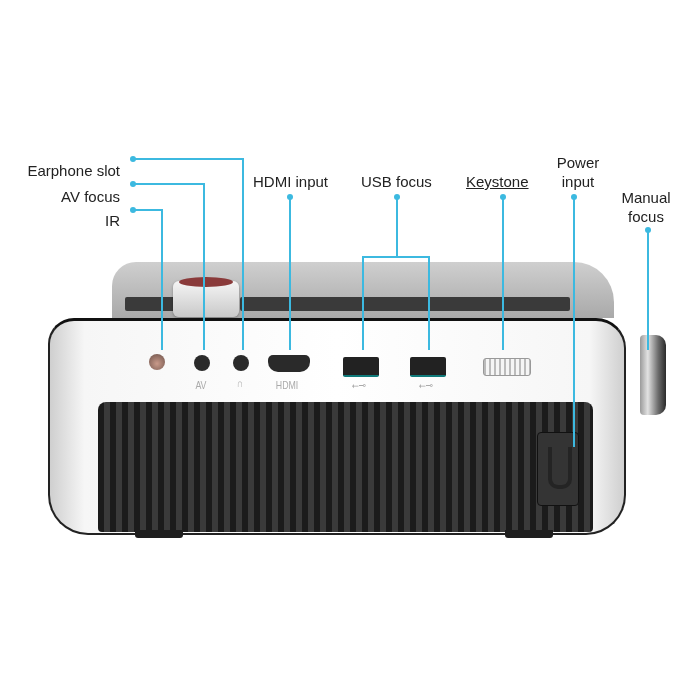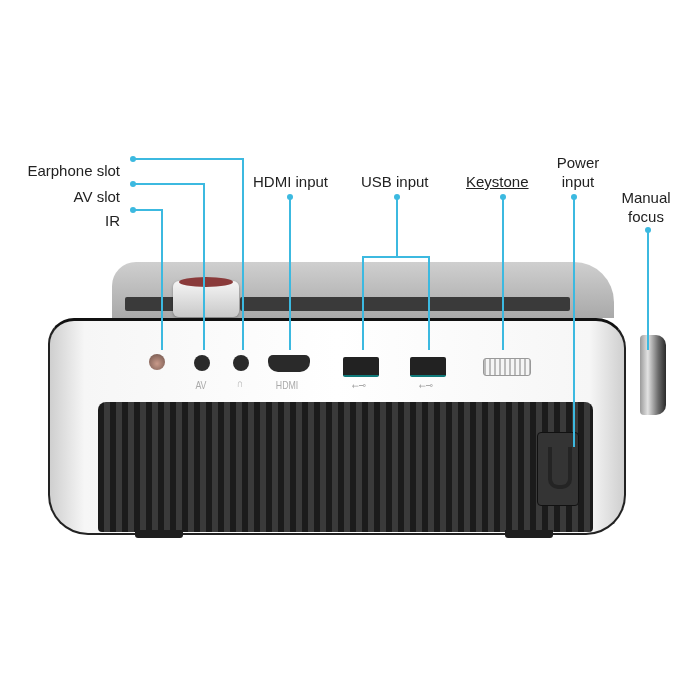--- a/index.html
+++ b/index.html
@@ -40,24 +40,24 @@
     border-radius:0 0 10px 10px; border:4px solid #242424; border-top:none; }
   .foot { position:absolute; top:530px; width:48px; height:8px; background:#1f1f1f; border-radius:0 0 3px 3px; }
   .focus-ring { position:absolute; left:640px; top:335px; width:26px; height:80px;
     background:linear-gradient(90deg,#9a9a9a,#e2e2e2 30%,#6c6c6c 70%,#2a2a2a);
     border-radius:4px 10px 10px 4px; }
 </style>
 </head>
 <body>
 
 <div class="lbl r" style="left:0;width:120px;top:149px;">Earphone slot</div>
-<div class="lbl r" style="left:0;width:120px;top:175px;">AV slot</div>
+<div class="lbl r" style="left:0;width:120px;top:175px;">AV focus</div>
 <div class="lbl r" style="left:0;width:120px;top:199px;">IR</div>
 <div class="lbl" style="left:253px;top:172px;">HDMI input</div>
-<div class="lbl" style="left:361px;top:172px;">USB input</div>
+<div class="lbl" style="left:361px;top:172px;">USB focus</div>
 <div class="lbl" style="left:466px;top:172px;text-decoration:underline;">Keystone</div>
 <div class="lbl c" style="left:548px;width:60px;top:153px;">
   <div>Power</div>
   <div>input</div>
 </div>
 <div class="lbl c" style="left:614px;width:64px;top:188px;">
   <div>Manual</div>
   <div>focus</div>
 </div>
 

